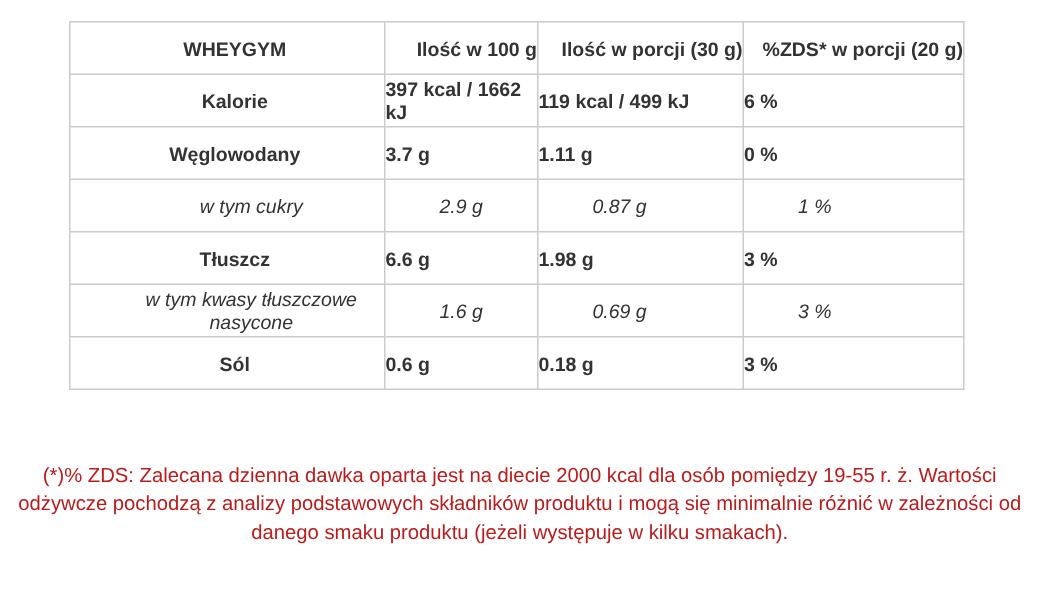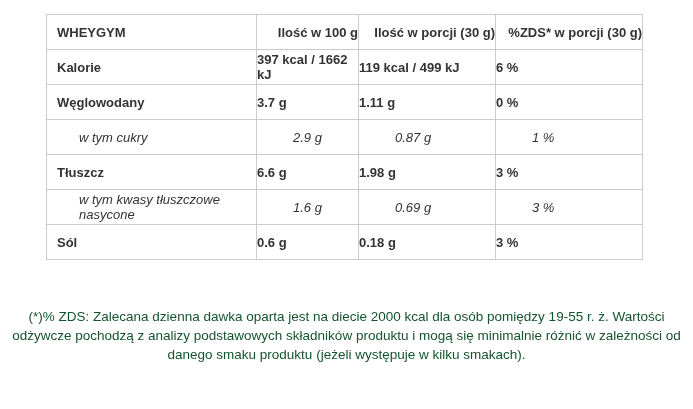--- a/index.html
+++ b/index.html
@@ -40,21 +40,21 @@
   col.c2 { width: 102px; }
   col.c3 { width: 137px; }
   col.c4 { width: 147px; }
 
   table.nutrition th {
     font-weight: bold;
     text-align: right;
   }
   table.nutrition th.first,
   table.nutrition td.first {
-    text-align: left;
+    text-align: center;
     padding-left: 10px;
   }
   table.nutrition td {
     text-align: left;
   }
   tr.main td {
     font-weight: bold;
     margin-top: 48px;
   }
   tr.sub td {
@@ -67,21 +67,21 @@
   }
 
   .notes {
     position: absolute;
     top: 307px;
     left: 0;
     width: 693px;
     text-align: center;
     font-size: 13.5px;
     line-height: 19px;
-    color: #14532d;
+    color: #b91c1c;
   }
   .notes .note {
     margin: 0 auto;
     max-width: 690px;
     padding: 0 1px;
   }
   .notes .note + .note {
     margin-top: 14px;
   }
 </style>
@@ -95,21 +95,21 @@
       <col class="c1">
         <col class="c2">
         <col class="c3">
         <col class="c4">
     </colgroup>
     <thead>
       <tr>
         <th class="first">WHEYGYM</th>
         <th>Ilość w 100 g</th>
         <th>Ilość w porcji (30 g)</th>
-        <th>%ZDS* w porcji (30 g)</th>
+        <th>%ZDS* w porcji (20 g)</th>
       </tr>
     </thead>
     <tbody>
       <tr class="main">
         <td class="first">Kalorie</td>
         <td>397 kcal / 1662 kJ</td>
         <td>119 kcal / 499 kJ</td>
         <td>6 %</td>
       </tr>
       <tr class="main">

